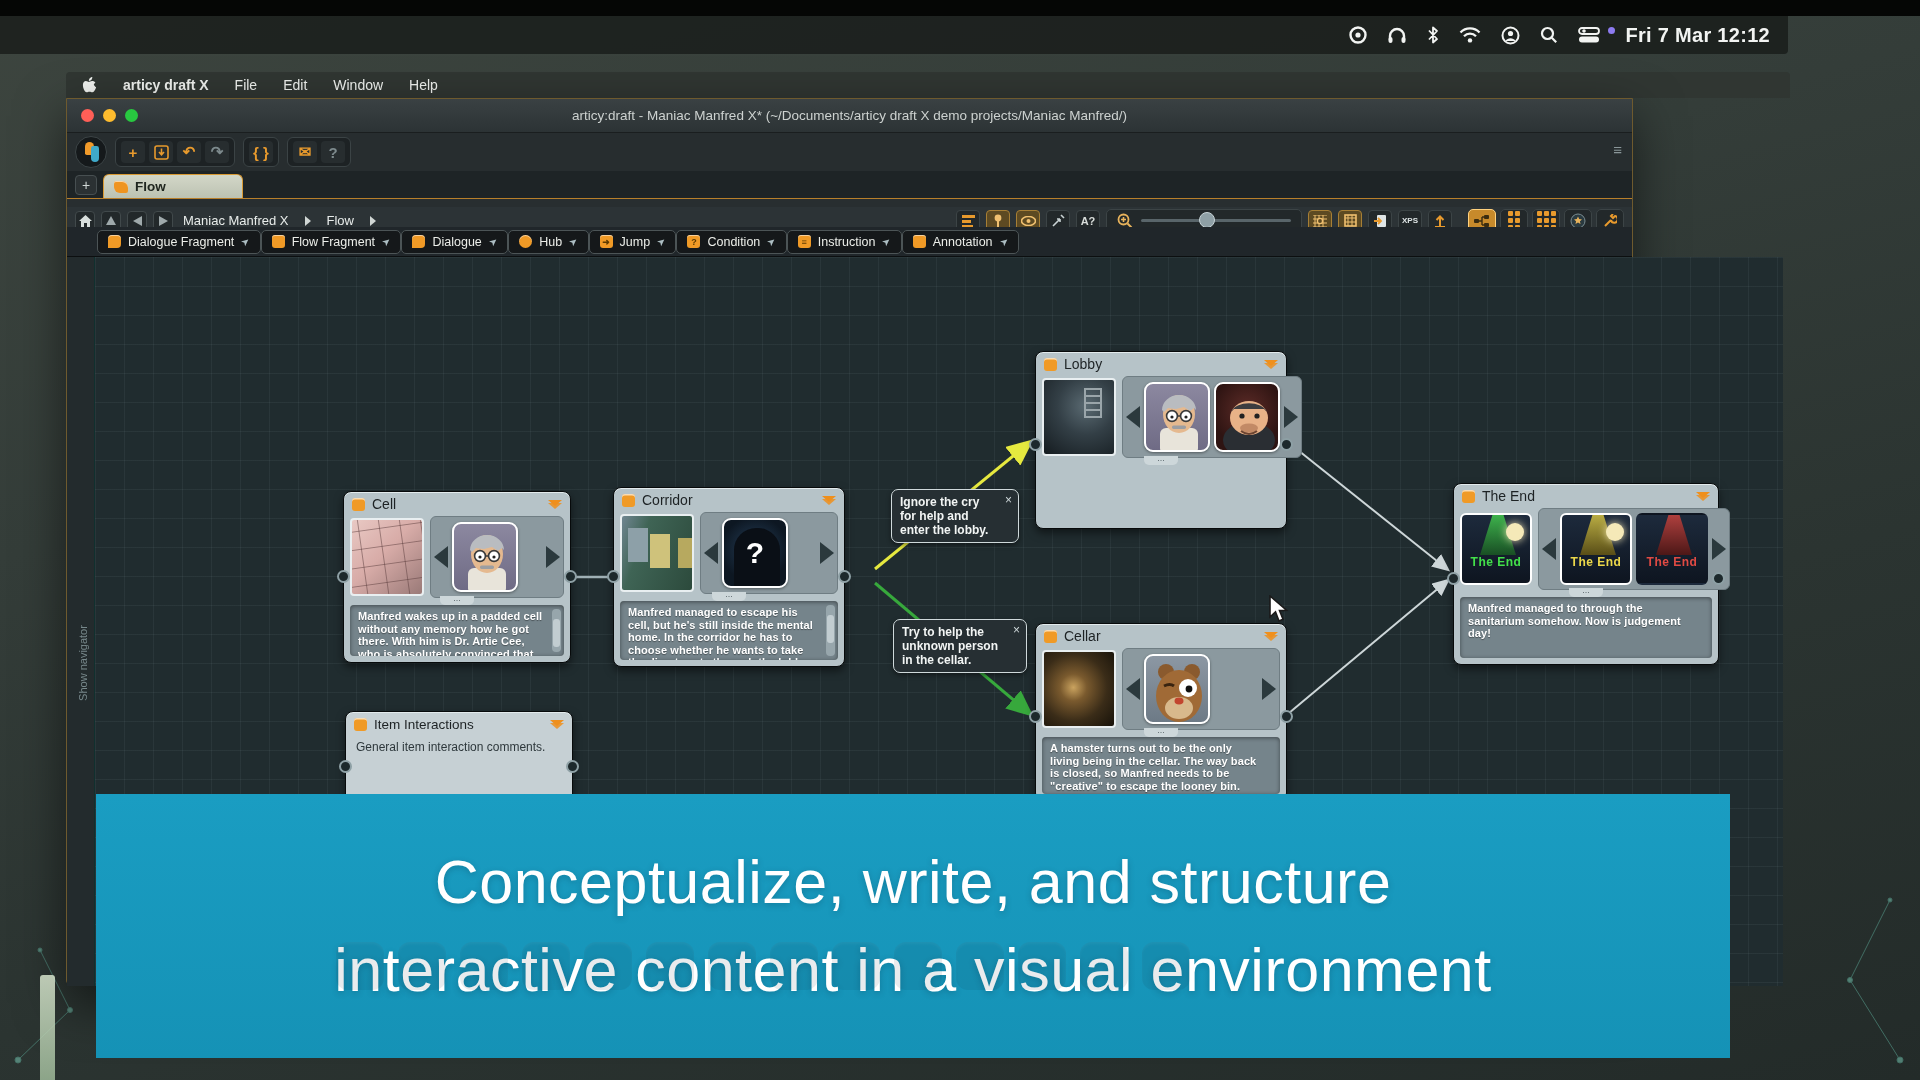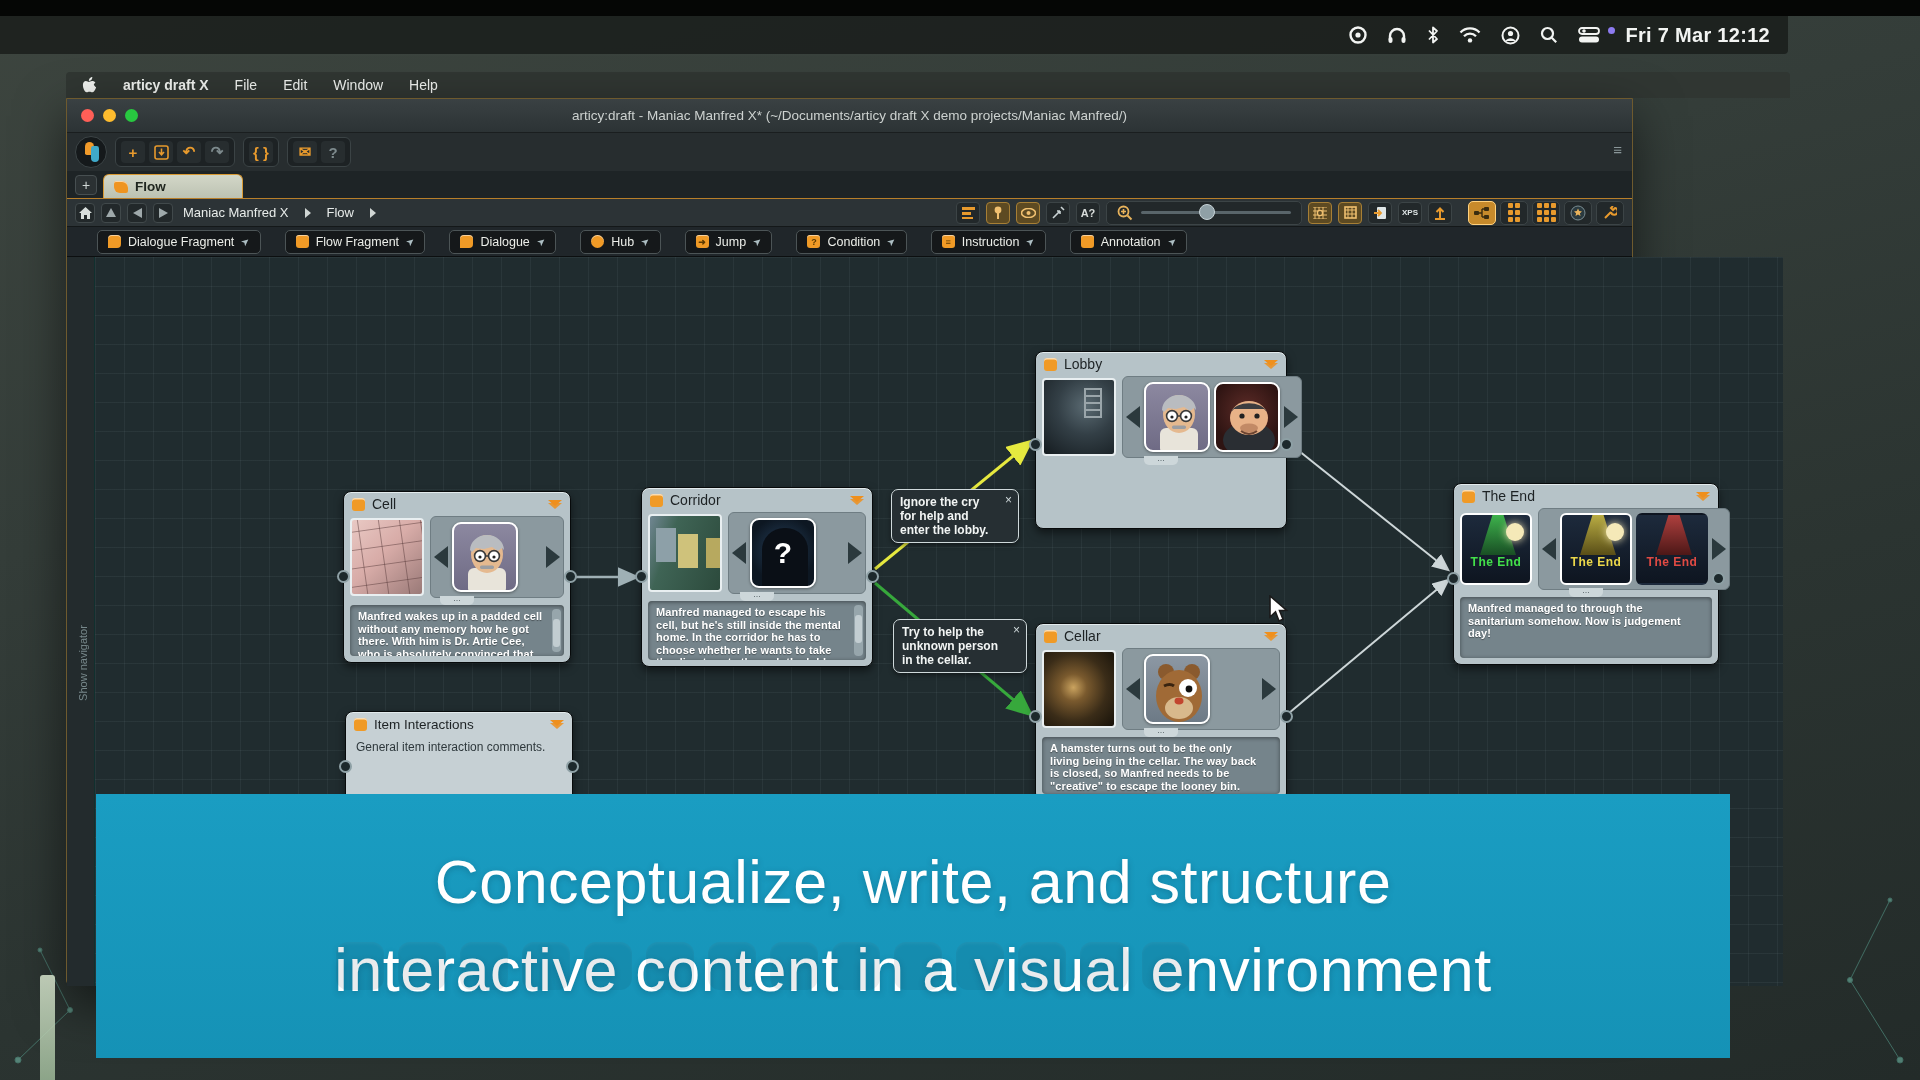--- a/index.html
+++ b/index.html
@@ -56,21 +56,21 @@
     border-bottom:1px solid #b87f2a; }
   .tab-add { width:22px; height:20px; margin-bottom:3px; background:#2b3133; border:1px solid #474f51;
     border-radius:4px; color:#cfd6d4; font-size:14px; display:flex; align-items:center; justify-content:center; }
   .tab-flow { height:24px; min-width:140px; background:linear-gradient(#d3d7c8,#bcc2b2);
     border:1px solid #d99a33; border-bottom:none; border-radius:6px 6px 0 0;
     display:flex; align-items:center; gap:7px; padding:0 16px 0 10px;
     color:#20261f; font-size:13.5px; font-weight:700; }
   .flow-icon { width:14px; height:12px; background:#ef9420; border-radius:2px 6px 2px 6px;
     box-shadow:inset 0 1px 0 rgba(255,255,255,.6); }
 
-  .crumbrow { position:absolute; left:0; top:100px; width:100%; height:28px; background:#2c3336;
+  .crumbrow { position:absolute; left:0; top:108px; width:100%; height:28px; background:#2c3336;
     display:flex; align-items:center; gap:6px; padding:0 8px; border-bottom:1px solid #141819; }
   .crumb-btn { width:20px; height:20px; background:#22282a; border:1px solid #41494b; border-radius:4px;
     display:flex; align-items:center; justify-content:center; }
   .crumb-text { color:#e8ecea; font-size:13px; margin:0 4px; }
   .crumb-sep { width:0; height:0; border-left:6px solid #d0d6d4; border-top:5px solid transparent;
     border-bottom:5px solid transparent; margin:0 6px; }
   .crumb-right { margin-left:auto; display:flex; align-items:center; gap:6px; }
   .mini-icon { width:24px; height:22px; border-radius:4px; background:#22282a; border:1px solid #3c4446;
     display:flex; align-items:center; justify-content:center; color:#c9a05a; font-size:11px; font-weight:700; }
   .mini-icon.active { background:#5d4a22; border-color:#a77f35; }
@@ -82,21 +82,21 @@
     background:#8fa0a6; border:1px solid #c8d4d8; }
   .viewmode { display:flex; gap:4px; margin-left:10px; }
   .vm-btn { width:28px; height:24px; border-radius:5px; background:#22282a; border:1px solid #3c4446;
     display:flex; align-items:center; justify-content:center; }
   .vm-btn.active { background:#c78a2b; border-color:#ffd17e; }
   .dotgrid { display:grid; grid-template-columns:repeat(3,5px); gap:2px; }
   .dotgrid i { width:5px; height:5px; background:#e89a2d; border-radius:1px; }
   .dotgrid.two { grid-template-columns:repeat(2,5px); }
 
   .paletterow { position:absolute; left:0; top:128px; width:100%; height:30px; background:#20262a;
-    display:flex; align-items:center; gap:24px; padding-left:30px; border-bottom:1px solid #0c0f10; }
+    display:flex; align-items:center; padding-left:30px; border-bottom:1px solid #0c0f10; }
   .pal-btn { height:24px; display:flex; align-items:center; gap:7px; background:#15181a;
     border:1px solid #4c5456; border-radius:5px; padding:0 10px; position:relative; }
   .pal-btn .lbl { color:#eceee9; font-size:12.5px; }
   .pal-ico { width:13px; height:13px; background:#f09a26; border-radius:3px;
     box-shadow:inset 0 1px 0 rgba(255,255,255,.55); display:flex; align-items:center;
     justify-content:center; color:#5c3a00; font-size:9px; font-weight:700; }
   .pal-ico.bubble { border-radius:4px 4px 4px 0; }
   .pal-cursor { color:#aebfc4; font-size:10px; transform:rotate(-40deg); }
 
   
@@ -140,21 +140,21 @@
     text-shadow:0 1px 1px rgba(0,0,0,.4); position:relative; }
   .scrollbar { position:absolute; right:3px; top:4px; bottom:4px; width:9px; background:#97a6ac;
     border-radius:4px; }
   .scrollbar i { position:absolute; left:1px; right:1px; top:10px; height:28px; background:#c2cdd1;
     border-radius:3px; display:block; }
   .pin { position:absolute; width:13px; height:13px; border-radius:50%; background:#1d292c;
     border:2px solid #8ea0a5; z-index:5; }
 
   
   #node-cell { left:248px; top:234px; width:228px; height:172px; }
-  #node-corridor { left:546px; top:230px; width:232px; height:180px; }
+  #node-corridor { left:518px; top:230px; width:232px; height:180px; }
   #node-lobby { left:940px; top:94px; width:252px; height:178px; }
   #node-cellar { left:940px; top:366px; width:252px; height:178px; }
   #node-end { left:1358px; top:226px; width:266px; height:182px; }
   #node-item { left:250px; top:454px; width:228px; height:104px; background:#c6d0d4; }
   #node-item .node-title { font-size:13.5px; }
   #node-item .comment-text { padding:4px 10px; color:#2e383c; font-size:12px; }
   .item-tail { position:absolute; left:138px; top:556px; width:0; height:0; z-index:4;
     border-left:6px solid transparent; border-right:26px solid transparent; border-top:30px solid #c6d0d4;
     filter:drop-shadow(0 2px 2px rgba(0,0,0,.4)); }
 

